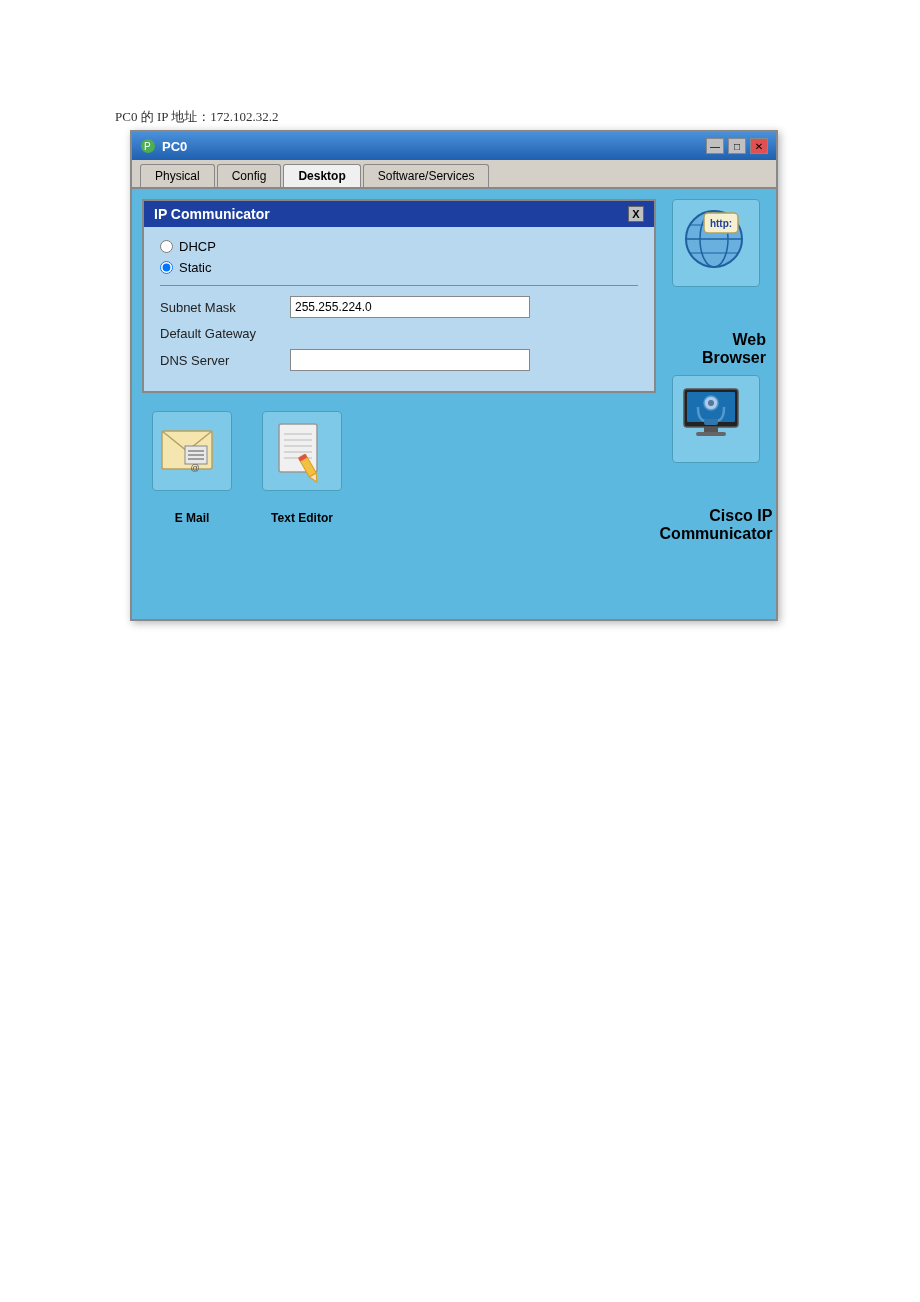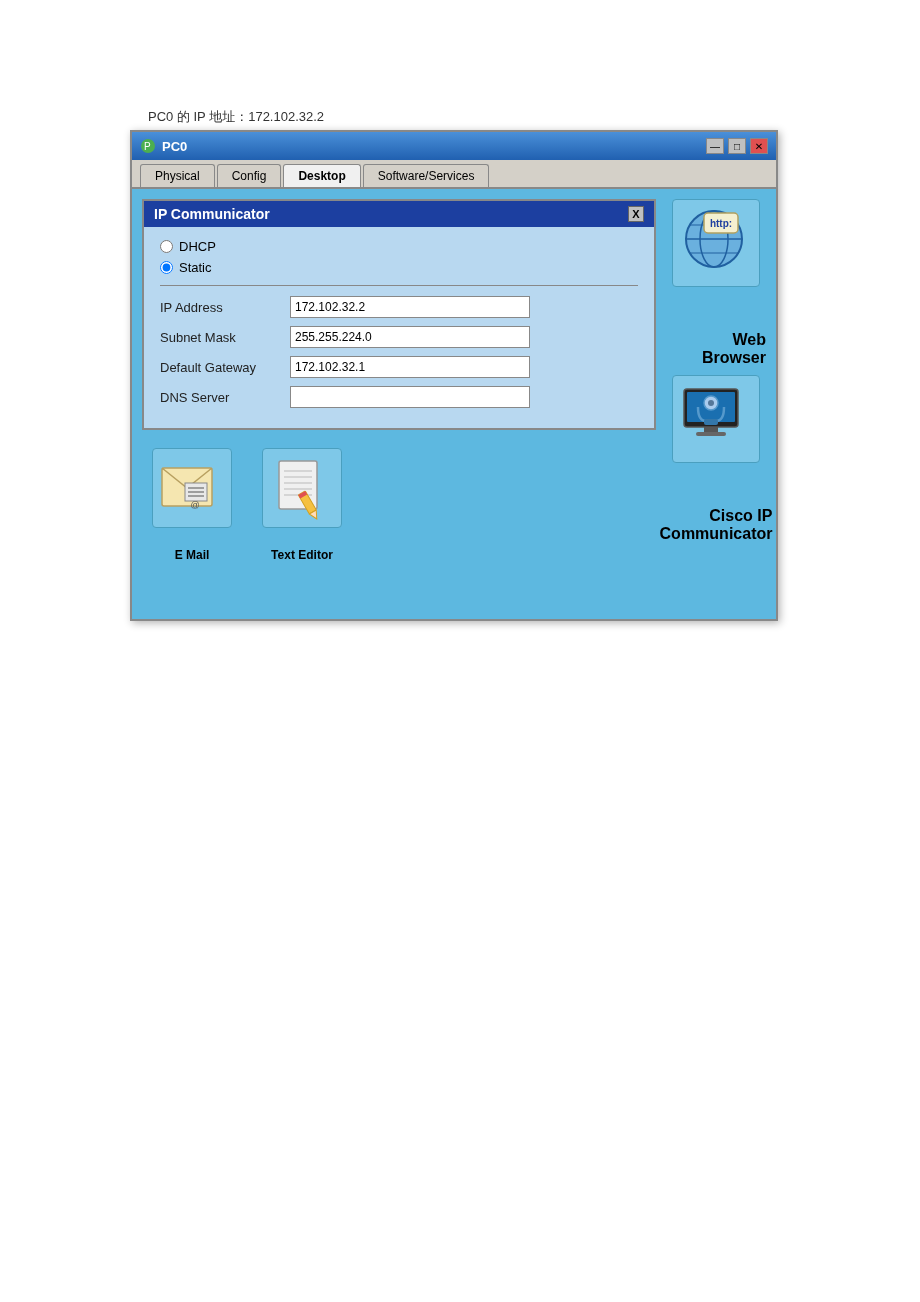--- a/index.html
+++ b/index.html
@@ -5,23 +5,24 @@
     * { box-sizing: border-box; margin: 0; padding: 0; }
     body {
       background: #fff;
       font-family: Arial, sans-serif;
       font-size: 13px;
       color: #000;
     }
     .page-label {
       position: absolute;
       top: 108px;
-      left: 148px;
+      left: 115px;
       font-size: 13px;
       color: #333;
+      font-family: Liberation Serif, serif;
     }
     .window {
       position: absolute;
       top: 130px;
       left: 130px;
       width: 648px;
       border: 2px solid #888;
       background: #f0f0f0;
       box-shadow: 2px 2px 8px rgba(0,0,0,0.3);
     }
@@ -272,30 +273,25 @@
               <input type="radio" name="ip-mode" style="">
               <span>DHCP</span>
             </div>
             <div class="radio-item">
               <input type="radio" name="ip-mode" checked="" style="">
               <span>Static</span>
             </div>
           </div>
           <hr class="divider">
           <div class="field-row">
-            <span class="field-label">IP Address</span>
-            <input class="field-input" type="text" value="172.102.32.2" style="">
-          </div>
-          <div class="field-row">
             <span class="field-label">Subnet Mask</span>
             <input class="field-input" type="text" value="255.255.224.0" style="">
           </div>
           <div class="field-row">
             <span class="field-label">Default Gateway</span>
-            <input class="field-input" type="text" value="172.102.32.1" style="">
           </div>
           <div class="field-row">
             <span class="field-label">DNS Server</span>
             <input class="field-input" type="text" style="">
           </div>
         </div>
       </div>
 
       <div class="bottom-icons-row">
 

